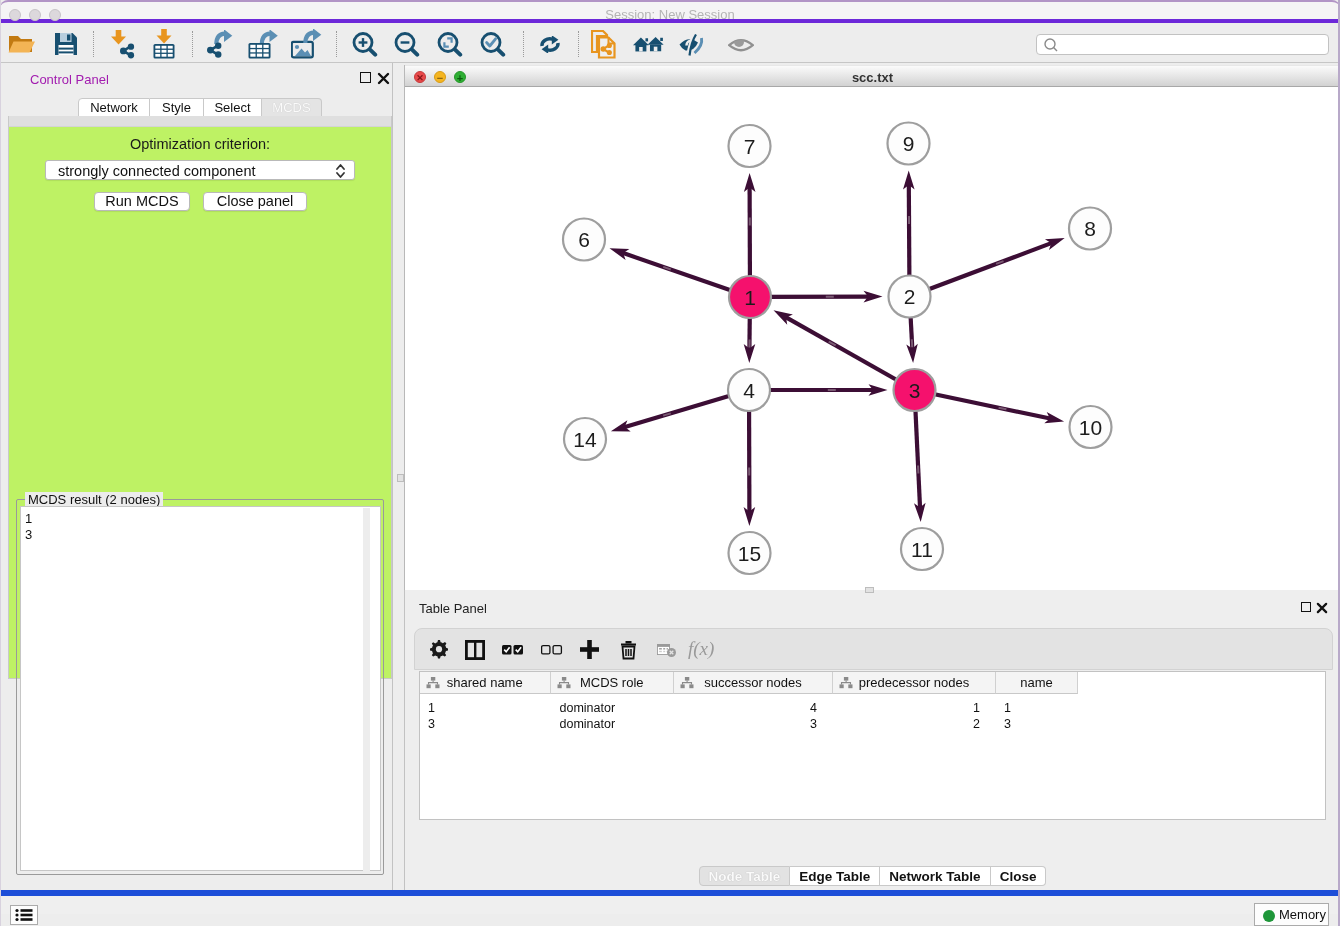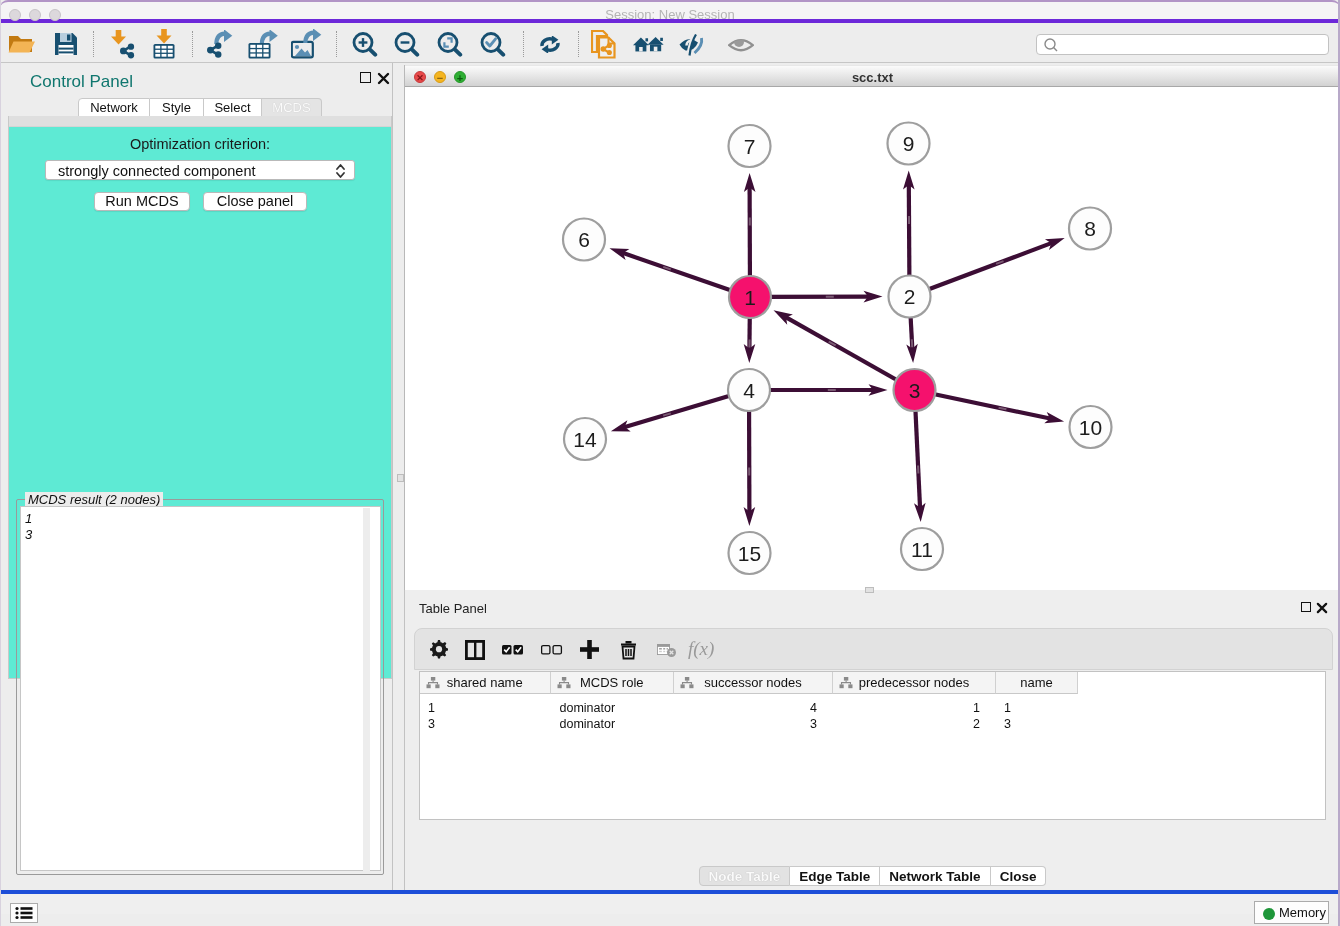--- a/index.html
+++ b/index.html
@@ -12,33 +12,33 @@
 #title-text { position:absolute; top:5px; left:0; width:100%; text-align:center; font-size:13px; color:#b4b4b4; }
 
 
 #toolbar { position:absolute; left:0; top:26px; width:1340px; height:37px; background:#ededed; border-bottom:1px solid #c6c6c6; }
 .tbsep { position:absolute; top:5px; height:26px; width:0; border-left:1px dotted #9a9a9a; }
 .ticon { position:absolute; top:0; }
 #searchbox { position:absolute; left:1036px; top:8px; width:293px; height:21px; background:#fff; border:1px solid #c2c2c2; border-radius:4px; }
 
 
 #cpanel { position:absolute; left:0; top:63px; width:393px; height:827px; background:#ededed; border-right:1px solid #c2c2c2; }
-#cp-title { position:absolute; left:30px; top:9px; font-size:17px; color:#0f766e; }
+#cp-title { position:absolute; left:30px; top:9px; font-size:13px; color:#a21caf; }
 .winbtn { position:absolute; font-size:13px; color:#111; }
 #cp-tabs { position:absolute; left:78px; top:35px; height:19px; white-space:nowrap; }
 .tab { display:inline-block; height:19px; line-height:18px; font-size:13px; text-align:center; background:#fff; border:1px solid #c9c9c9; border-left:none; color:#111; vertical-align:top; }
 .tab.first { border-left:1px solid #c9c9c9; border-radius:4px 0 0 0; }
 .tab.sel { background:#e4e4e4; color:#fbfbfb; border-radius:0 4px 0 0; height:22px; text-shadow:0 0 1px #bbb; }
-#cp-content { position:absolute; left:8px; top:53px; width:384px; height:563px; background:#5eead4; border:1px solid #c9c9c9; border-top:none; }
+#cp-content { position:absolute; left:8px; top:53px; width:384px; height:563px; background:#bef264; border:1px solid #c9c9c9; border-top:none; }
 #cp-band { position:absolute; left:0; top:0; width:100%; height:11px; background:#dfdfdf; border-bottom:1px solid #d4d4d4; }
 #opt-label { position:absolute; top:20px; width:100%; text-align:center; font-size:14.5px; color:#1a1a1a; }
 #combo { position:absolute; left:36px; top:44px; width:310px; height:20px; background:#fff; border:1px solid #b9b9b9; border-radius:3px; box-shadow:0 1px 1px rgba(0,0,0,0.08); }
 #combo span.val { position:absolute; left:12px; top:2px; font-size:14.5px; color:#111; }
 .btn { position:absolute; height:19px; background:#fff; border:1px solid #b9b9b9; border-radius:4px; font-size:14.5px; color:#111; text-align:center; line-height:17px; box-shadow:0 1px 1px rgba(0,0,0,0.08); }
-#mcds-group { position:absolute; left:7px; top:383px; width:368px; height:376px; border:1px solid #9a9a9a; border-radius:2px;font-style:italic; }
+#mcds-group { position:absolute; left:7px; top:383px; width:368px; height:376px; border:1px solid #9a9a9a; border-radius:2px; }
 #mcds-legend { position:absolute; left:8px; top:-8px; background:#ececec; font-size:13px; color:#111; padding:0 3px; }
 #mcds-inner { position:absolute; left:3px; top:6px; width:361px; height:365px; background:#fff; border:1px solid #c6c6c6; font-size:13px; color:#111; }
 #mcds-inner .ln { padding-left:4px; height:16px; line-height:16px; }
 #mcds-scroll { position:absolute; right:10px; top:1px; width:7px; height:363px; background:#ededed; }
 
 
 #netwin { position:absolute; left:404px; top:65px; width:936px; height:525px; background:#fff; border-left:1px solid #b8b8b8; }
 #net-titlebar { position:absolute; left:0; top:0; width:100%; height:22px; background:linear-gradient(#fbfbfb,#d2d2d2); border-bottom:1px solid #a8a8a8; border-top:1px solid #e8e8e8;}
 #net-title { position:absolute; top:4px; width:100%; text-align:center; font-size:13px; font-weight:bold; color:#333; }
 .mac { position:absolute; top:5px; width:12px; height:12px; border-radius:50%; font-size:10px; line-height:12px; text-align:center; font-weight:bold; }
@@ -51,21 +51,21 @@
 #tp-table { position:absolute; left:14px; top:81px; width:907px; height:149px; background:#fff; border:1px solid #c2c2c2; }
 .th { position:absolute; top:0; height:22px; background:#f4f4f4; border-right:1px solid #d0d0d0; border-bottom:1px solid #c8c8c8; font-size:13px; color:#111; text-align:center; line-height:22px; }
 .td { position:absolute; font-size:12.5px; color:#111; height:16px; line-height:16px; }
 #tp-tabs { position:absolute; left:0; top:276px; width:100%; text-align:center; }
 .ttab { display:inline-block; height:20px; line-height:19px; font-size:13.5px; font-weight:bold; padding:0 9px; background:#fff; border:1px solid #c9c9c9; border-left:none; color:#111; vertical-align:top; }
 .ttab.first { border-left:1px solid #c9c9c9; border-radius:4px 0 0 4px; }
 .ttab.last { border-radius:0 4px 4px 0; }
 .ttab.sel { background:#e2e2e2; color:#fafafa; text-shadow:0 0 1px #aaa; }
 
 
-#statusbar { position:absolute; left:0; top:890px; width:1340px; height:24px; background:#efefef; border-top:4px solid #1d4ed8; }
+#statusbar { position:absolute; left:0; top:890px; width:1340px; height:24px; background:#efefef; border-top:6px solid #1d4ed8; }
 #sb-btn { position:absolute; left:10px; top:9px; width:28px; height:20px; background:#fdfdfd; border:1px solid #ababab; }
 #mem-btn { position:absolute; left:1254px; top:7px; width:75px; height:23px; background:#fdfdfd; border:1px solid #ababab; font-size:13px; color:#111; }
 #mem-btn .dot { position:absolute; left:8px; top:5.5px; width:12px; height:12px; border-radius:50%; background:#1e9639; }
 #mem-btn .txt { position:absolute; left:24px; top:3px; }
 #right-edge { position:absolute; right:0; top:0; width:2px; height:926px; background:#b8a9c9; }
 </style>
 </head>
 <body>
 
 <div id="titlebar">

